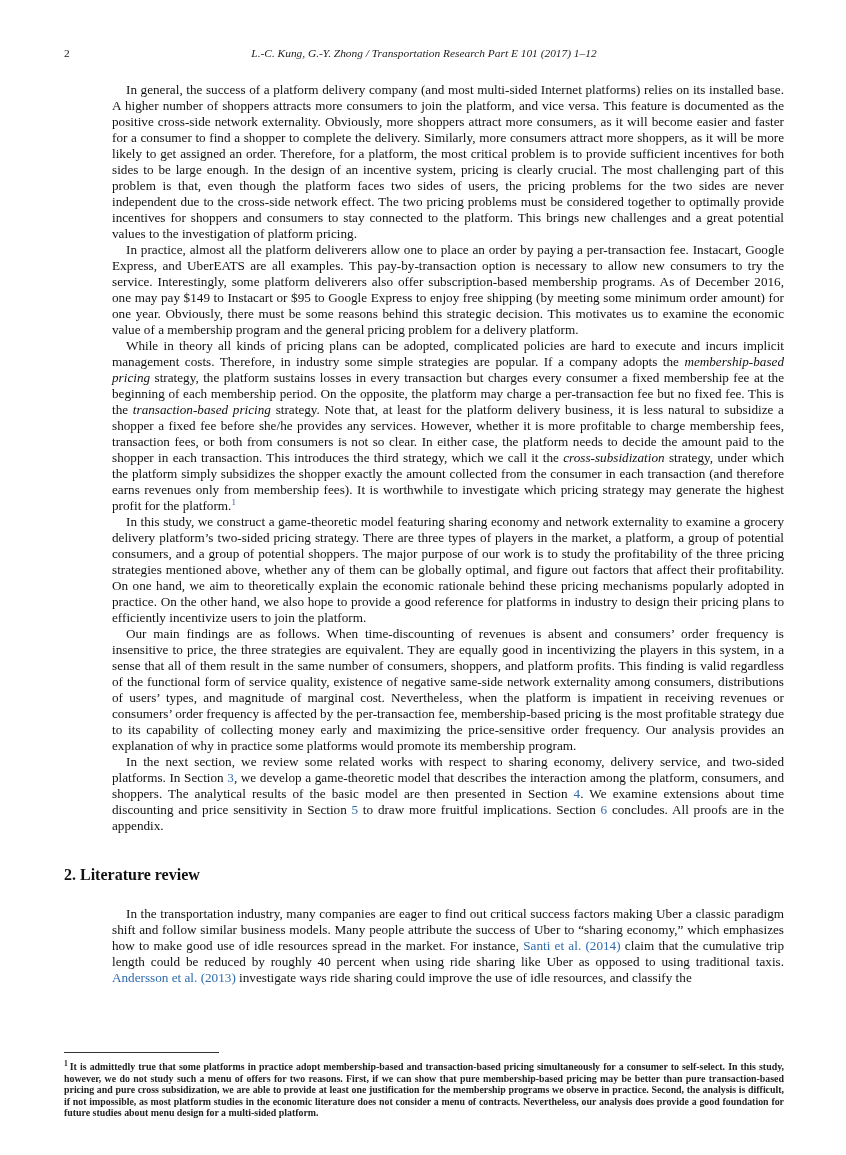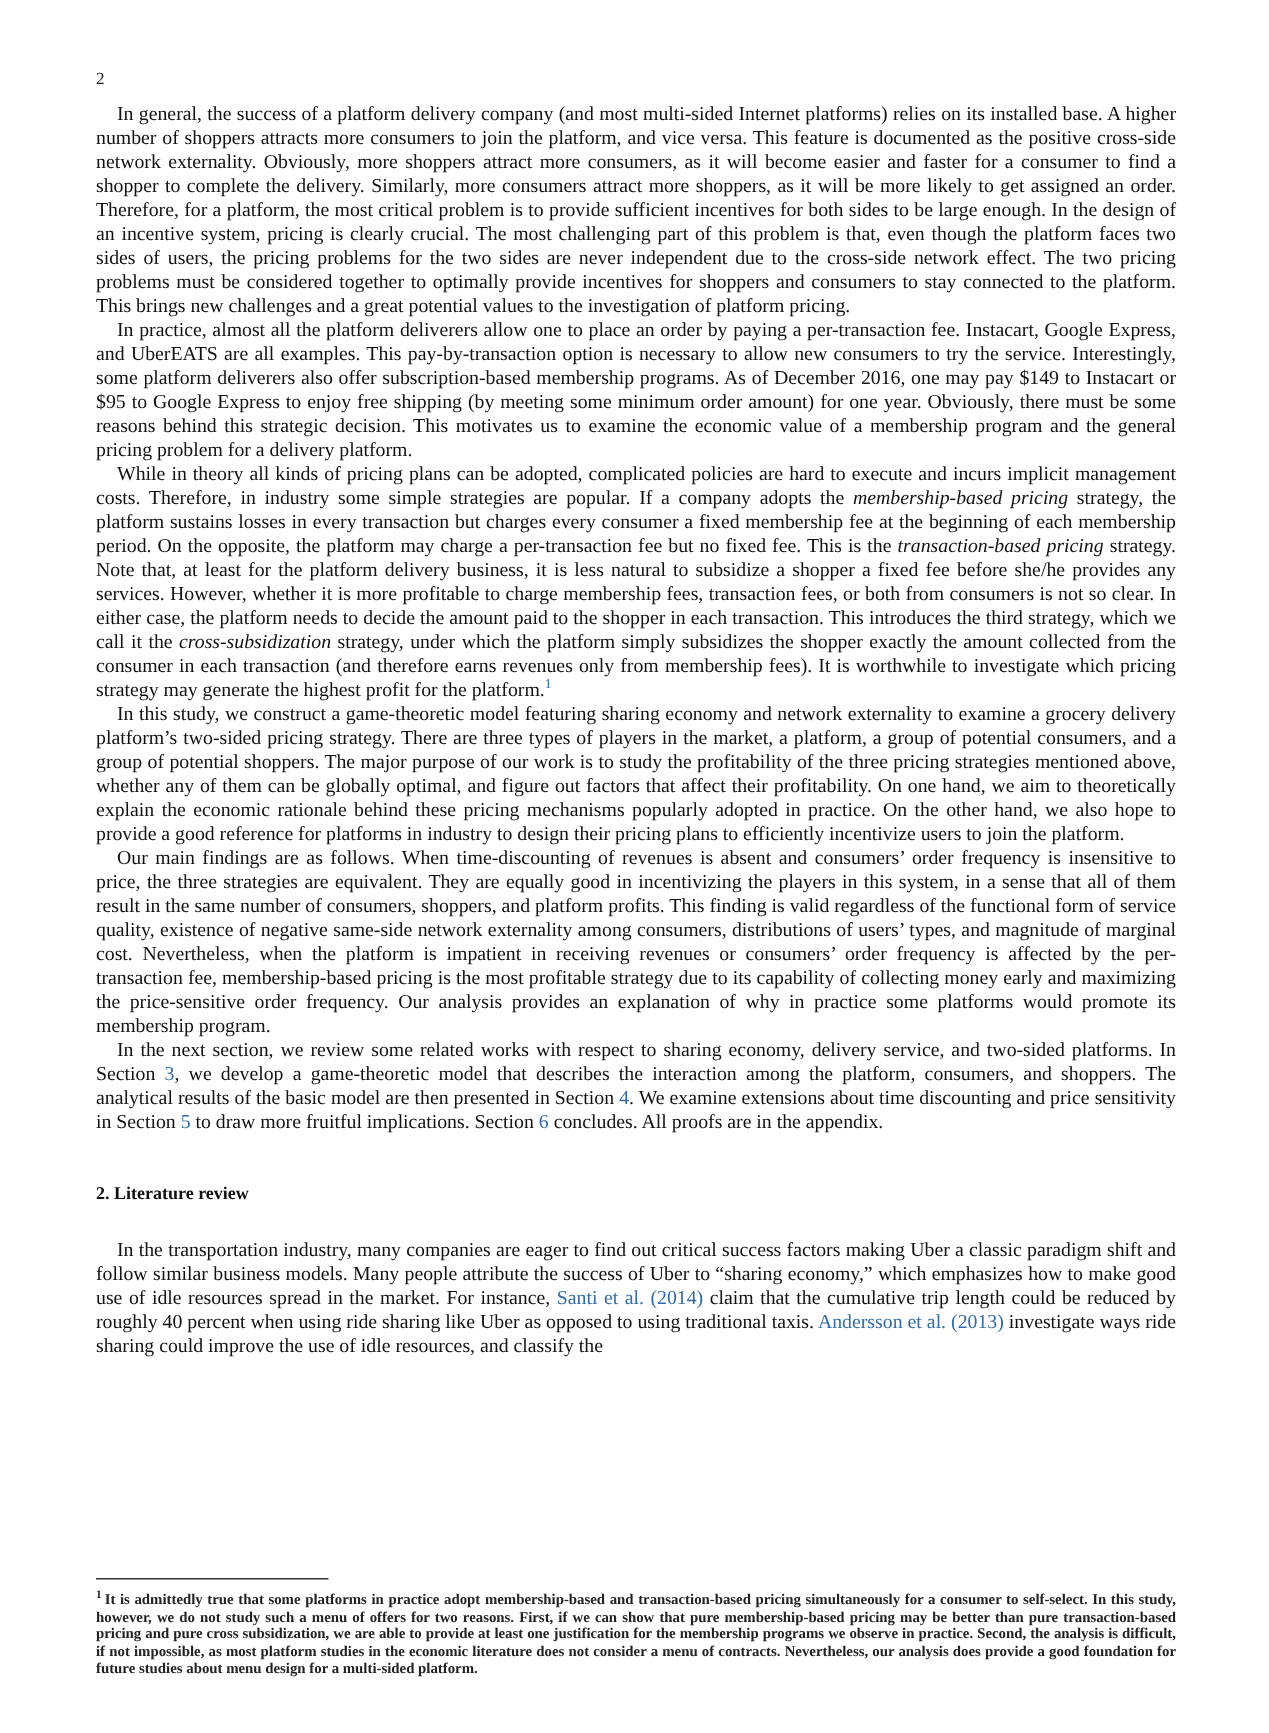--- a/index.html
+++ b/index.html
@@ -29,36 +29,37 @@
     position: absolute; left: 0; top: 0;
     font-style: normal;
   }
   .article-body { width: 100%; }
   .para {
     font-size: 13.2px;
     line-height: 16px;
     text-align: justify;
     text-indent: 14px;
     color: #111;
+    margin-left: 48px;
   }
   .para .tx { color: inherit; }
   .para .it { font-style: italic; }
   a.ref-link {
     color: var(--link-color, #2f6bad);
     text-decoration: none;
     cursor: pointer;
   }
   sup.fn-ref {
     color: var(--link-color, #2f6bad);
     font-size: 9px;
     line-height: 0;
     cursor: pointer;
   }
   .section-heading {
-    font-size: 12px;
+    font-size: 16px;
     font-weight: bold;
     margin: 32px 0 22px 0;
     color: #111;
   }
   .footnote-area { margin-top: auto; }
   .footnote-rule {
     width: 155px;
     border-top: 1px solid #333;
     margin-bottom: 8px;
   }
@@ -75,20 +76,21 @@
     margin-right: 2px;
   }
 </style>
 </head>
 <body>
 
 <div class="page">
 
   <header class="running-head">
     <span class="page-num">2</span>
+    <span class="journal-line">L.-C. Kung, G.-Y. Zhong / Transportation Research Part E 101 (2017) 1–12</span>
   </header>
 
   <main class="article-body">
     <section id="intro-section">
         <p class="para"><span class="tx">In general, the success of a platform delivery company (and most multi-sided Internet platforms) relies on its installed base. A higher number of shoppers attracts more consumers to join the platform, and vice versa. This feature is documented as the positive cross-side network externality. Obviously, more shoppers attract more consumers, as it will become easier and faster for a consumer to find a shopper to complete the delivery. Similarly, more consumers attract more shoppers, as it will be more likely to get assigned an order. Therefore, for a platform, the most critical problem is to provide sufficient incentives for both sides to be large enough. In the design of an incentive system, pricing is clearly crucial. The most challenging part of this problem is that, even though the platform faces two sides of users, the pricing problems for the two sides are never independent due to the cross-side network effect. The two pricing problems must be considered together to optimally provide incentives for shoppers and consumers to stay connected to the platform. This brings new challenges and a great potential values to the investigation of platform pricing.</span></p>
         <p class="para"><span class="tx">In practice, almost all the platform deliverers allow one to place an order by paying a per-transaction fee. Instacart, Google Express, and UberEATS are all examples. This pay-by-transaction option is necessary to allow new consumers to try the service. Interestingly, some platform deliverers also offer subscription-based membership programs. As of December 2016, one may pay $149 to Instacart or $95 to Google Express to enjoy free shipping (by meeting some minimum order amount) for one year. Obviously, there must be some reasons behind this strategic decision. This motivates us to examine the economic value of a membership program and the general pricing problem for a delivery platform.</span></p>
         <p class="para"><span class="tx">While in theory all kinds of pricing plans can be adopted, complicated policies are hard to execute and incurs implicit management costs. Therefore, in industry some simple strategies are popular. If a company adopts the </span><span class="it">membership-based pricing</span><span class="tx"> strategy, the platform sustains losses in every transaction but charges every consumer a fixed membership fee at the beginning of each membership period. On the opposite, the platform may charge a per-transaction fee but no fixed fee. This is the </span><span class="it">transaction-based pricing</span><span class="tx"> strategy. Note that, at least for the platform delivery business, it is less natural to subsidize a shopper a fixed fee before she/he provides any services. However, whether it is more profitable to charge membership fees, transaction fees, or both from consumers is not so clear. In either case, the platform needs to decide the amount paid to the shopper in each transaction. This introduces the third strategy, which we call it the </span><span class="it">cross-subsidization</span><span class="tx"> strategy, under which the platform simply subsidizes the shopper exactly the amount collected from the consumer in each transaction (and therefore earns revenues only from membership fees). It is worthwhile to investigate which pricing strategy may generate the highest profit for the platform.</span><sup class="fn-ref">1</sup></p>
         <p class="para"><span class="tx">In this study, we construct a game-theoretic model featuring sharing economy and network externality to examine a grocery delivery platform’s two-sided pricing strategy. There are three types of players in the market, a platform, a group of potential consumers, and a group of potential shoppers. The major purpose of our work is to study the profitability of the three pricing strategies mentioned above, whether any of them can be globally optimal, and figure out factors that affect their profitability. On one hand, we aim to theoretically explain the economic rationale behind these pricing mechanisms popularly adopted in practice. On the other hand, we also hope to provide a good reference for platforms in industry to design their pricing plans to efficiently incentivize users to join the platform.</span></p>
         <p class="para"><span class="tx">Our main findings are as follows. When time-discounting of revenues is absent and consumers’ order frequency is insensitive to price, the three strategies are equivalent. They are equally good in incentivizing the players in this system, in a sense that all of them result in the same number of consumers, shoppers, and platform profits. This finding is valid regardless of the functional form of service quality, existence of negative same-side network externality among consumers, distributions of users’ types, and magnitude of marginal cost. Nevertheless, when the platform is impatient in receiving revenues or consumers’ order frequency is affected by the per-transaction fee, membership-based pricing is the most profitable strategy due to its capability of collecting money early and maximizing the price-sensitive order frequency. Our analysis provides an explanation of why in practice some platforms would promote its membership program.</span></p>
         <p class="para"><span class="tx">In the next section, we review some related works with respect to sharing economy, delivery service, and two-sided platforms. In Section </span><a href="#" class="ref-link">3</a><span class="tx">, we develop a game-theoretic model that describes the interaction among the platform, consumers, and shoppers. The analytical results of the basic model are then presented in Section </span><a href="#" class="ref-link">4</a><span class="tx">. We examine extensions about time discounting and price sensitivity in Section </span><a href="#" class="ref-link">5</a><span class="tx"> to draw more fruitful implications. Section </span><a href="#" class="ref-link">6</a><span class="tx"> concludes. All proofs are in the appendix.</span></p>

